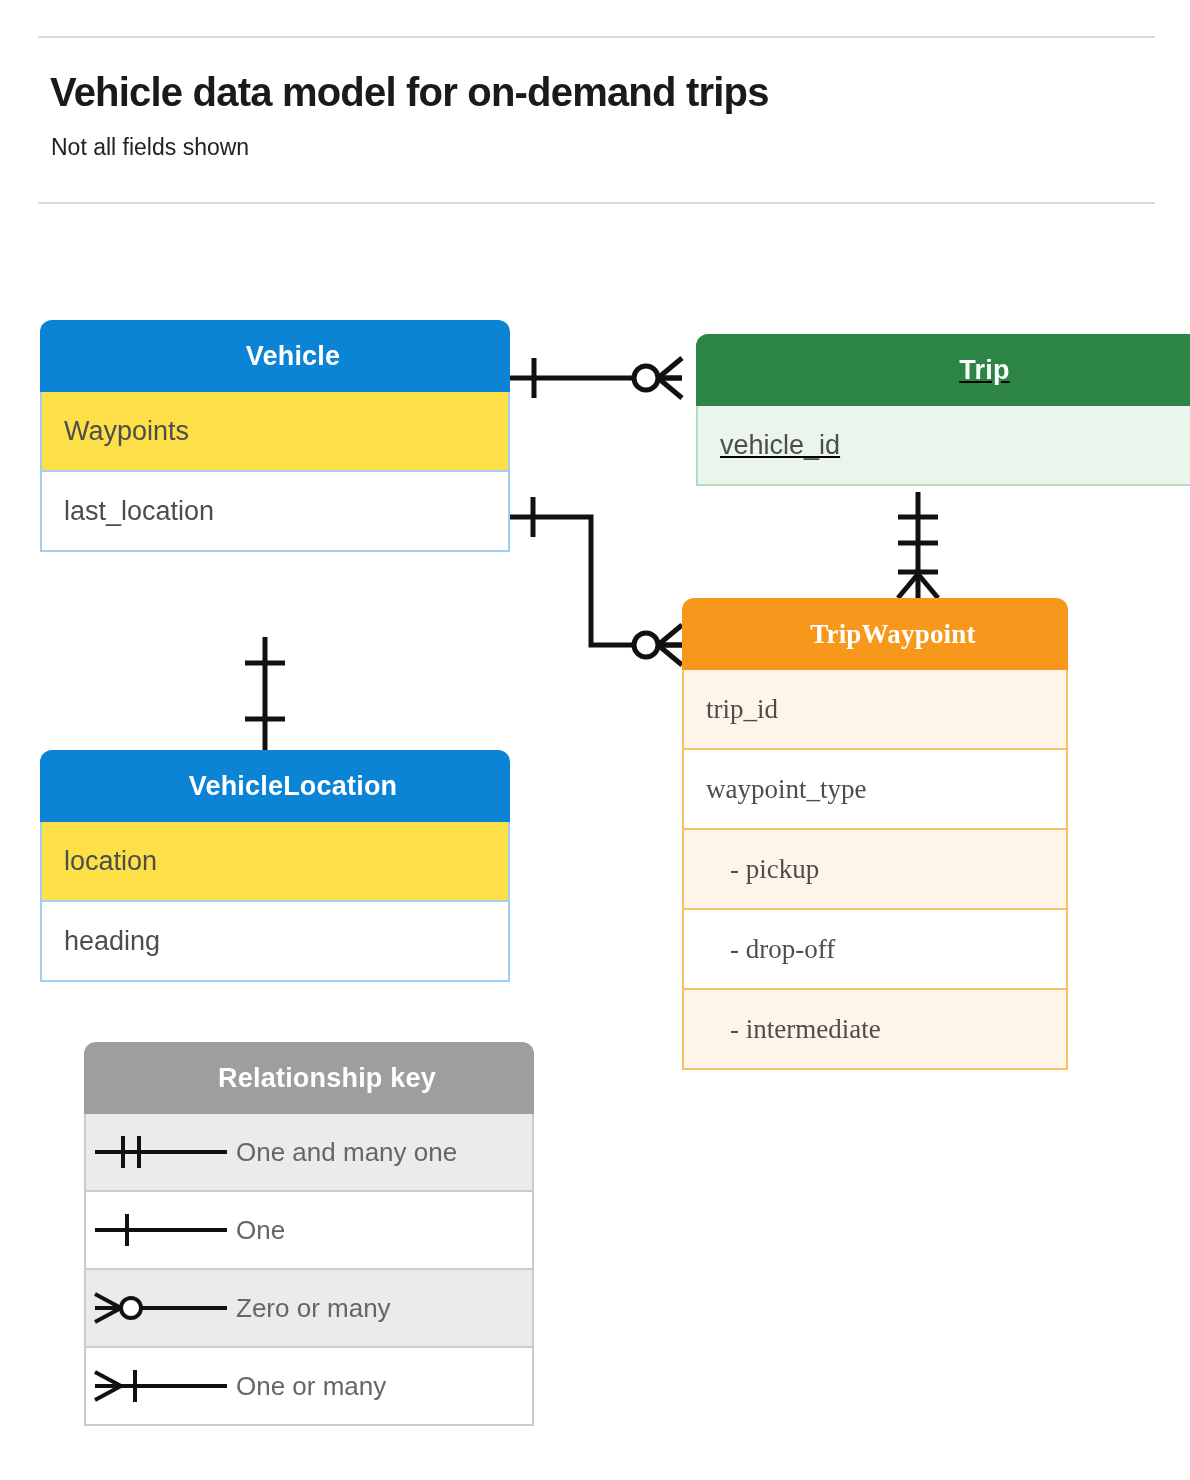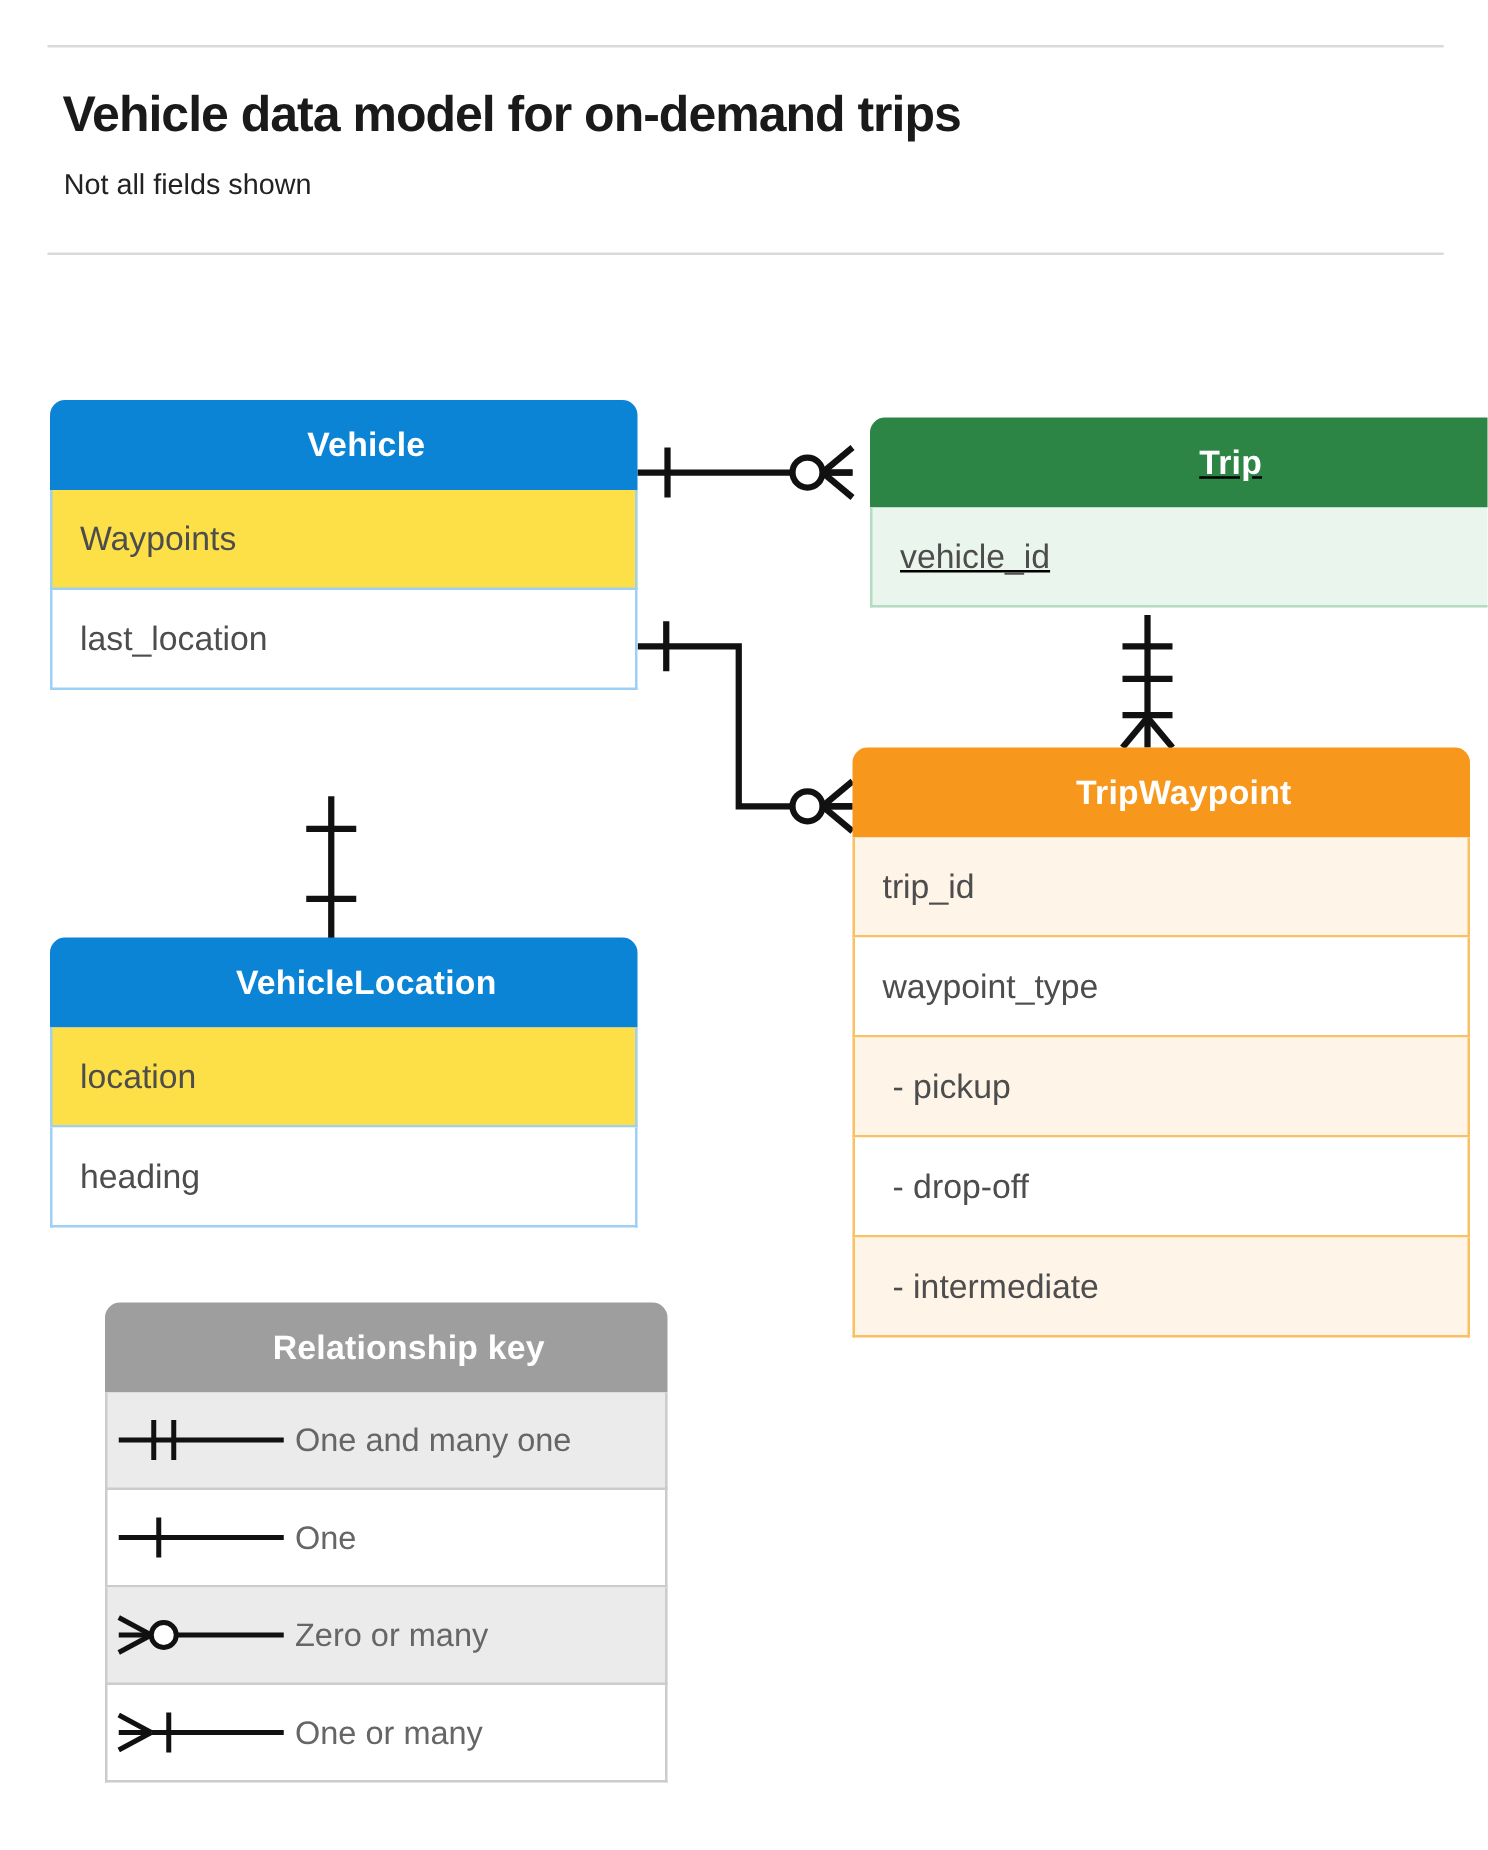--- a/index.html
+++ b/index.html
@@ -70,21 +70,21 @@
     height: 80px;
     display: flex;
     align-items: center;
     padding-left: 22px;
     font-size: 27px;
     font-weight: 400;
     color: #4d4d4d;
     border-style: solid;
     border-width: 0 2px 2px 2px;
   }
-  .entity-row.indent { padding-left: 30px; }
+  .entity-row.indent { padding-left: 46px; }
 
   
   .theme-blue .entity-header { background: #0b84d6; }
   .theme-blue .entity-row { border-color: #9ed0f5; }
   .theme-blue .entity-row.alt { background: #fde047; }
   .theme-blue .entity-row.plain { background: #ffffff; }
 
   
   .theme-green .entity-header { background: #2c8545; }
   .theme-green .entity-row { border-color: #b5dcc0; }
@@ -96,21 +96,21 @@
   .theme-orange .entity-row.alt { background: #fef5e8; }
   .theme-orange .entity-row.plain { background: #ffffff; }
 
   
   .theme-gray .entity-header { background: #9e9e9e; }
 
   
   #entity-vehicle        { left: 40px;  top: 320px; width: 470px; }
   #entity-vehiclelocation{ left: 40px;  top: 750px; width: 470px; }
   #entity-trip           { left: 696px; top: 334px; width: 541px; text-decoration: underline; }
-  #entity-tripwaypoint   { left: 682px; top: 598px; width: 494px; }
+  #entity-tripwaypoint   { left: 682px; top: 598px; width: 386px; font-family: Liberation Serif, serif; }
   #legend-box            { left: 40px;  top: 1042px; width: 450px; margin-left: 44px; }
 
   
   .legend-row {
     box-sizing: border-box;
     height: 78px;
     display: flex;
     align-items: center;
     border-style: solid;
     border-width: 0 2px 2px 2px;

